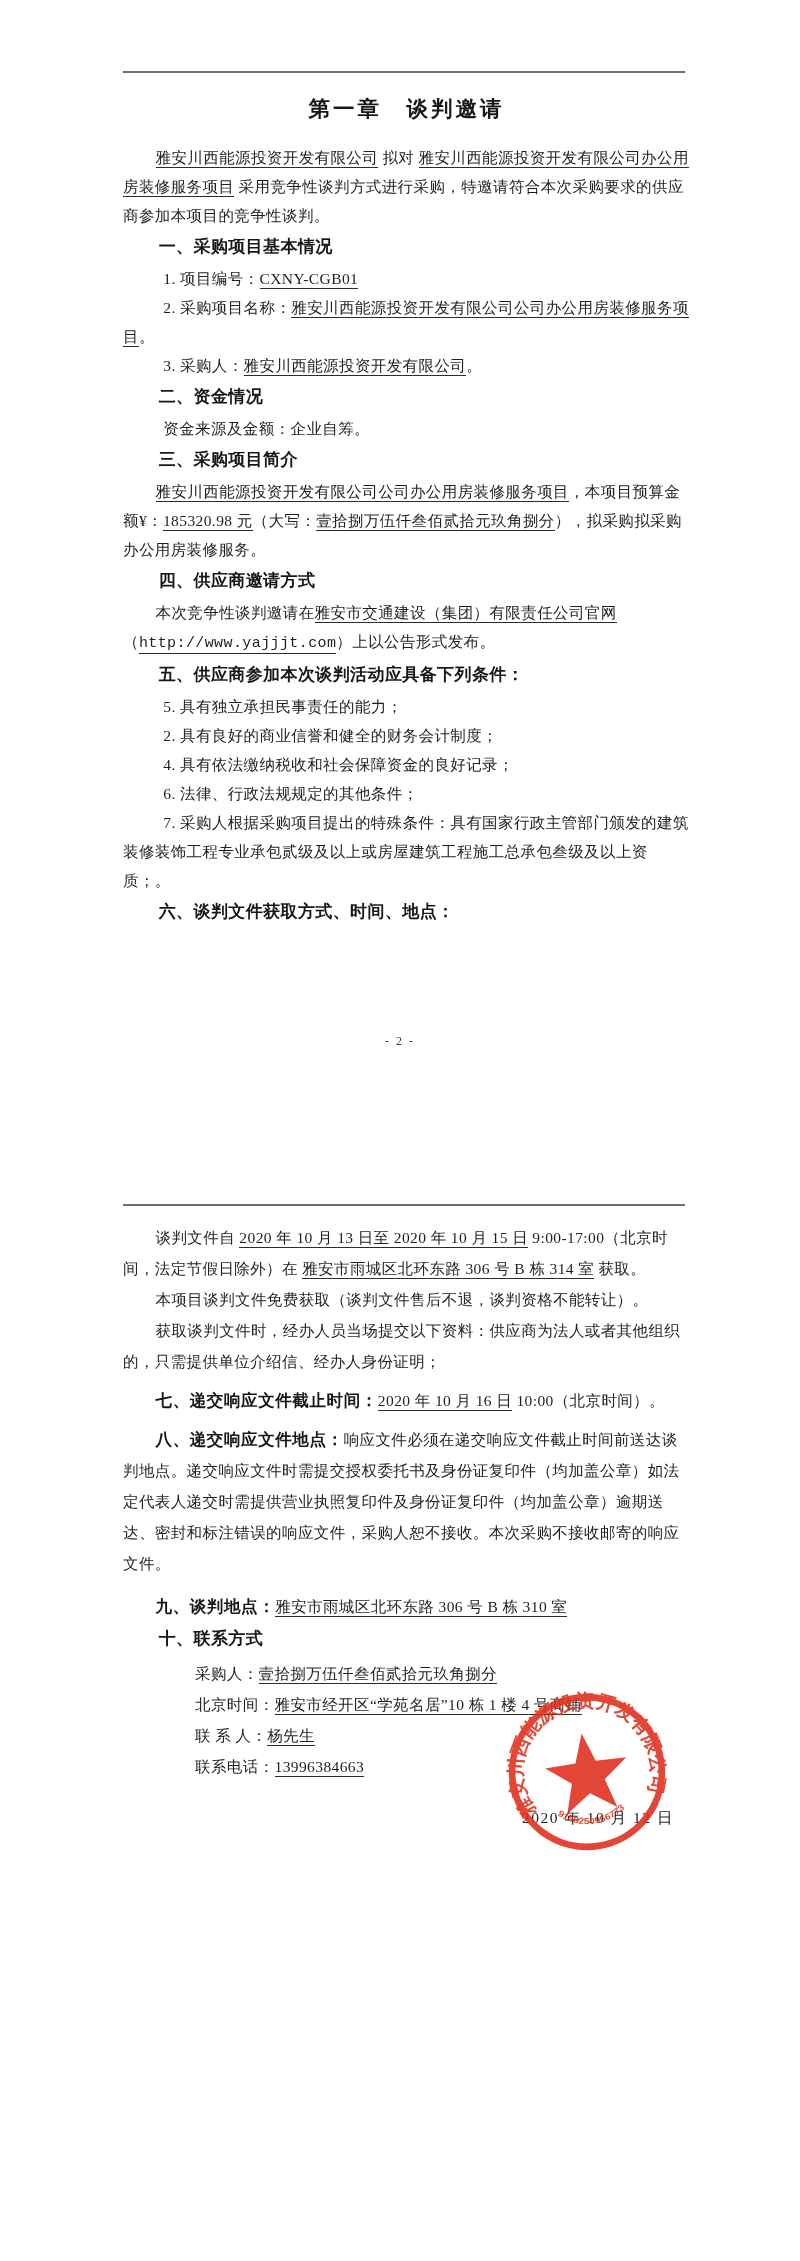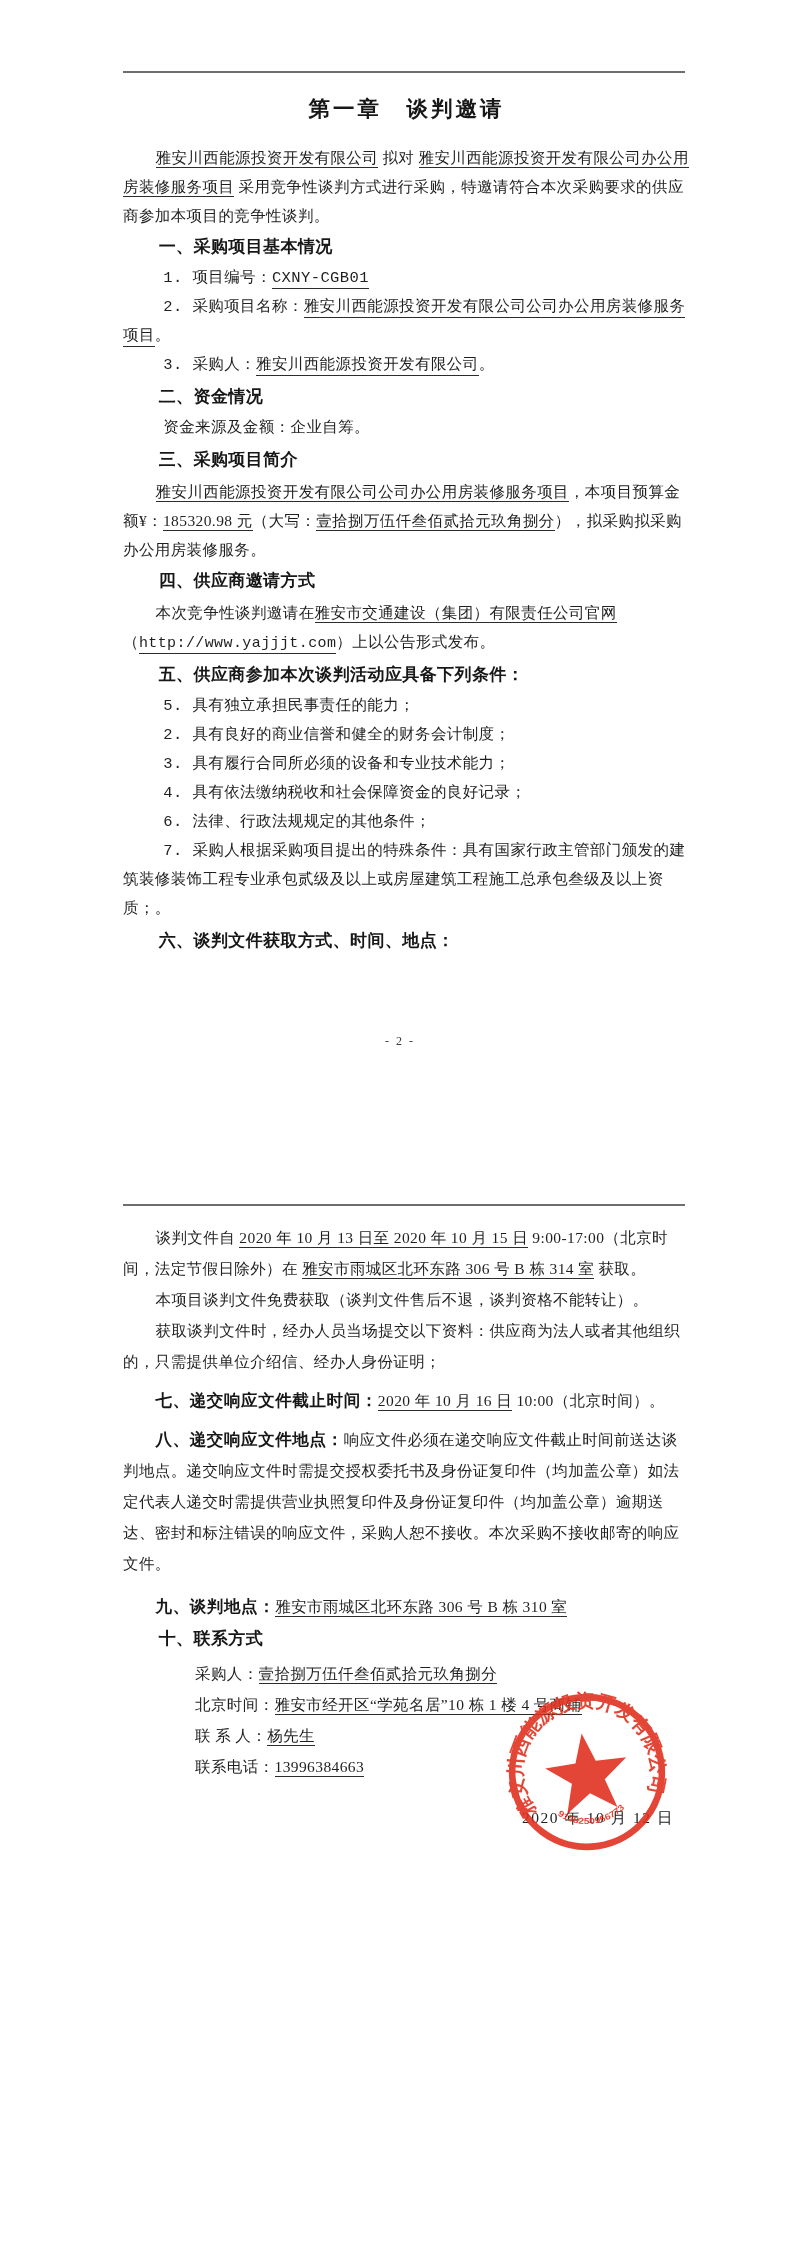--- a/index.html
+++ b/index.html
@@ -28,21 +28,21 @@
   .h {
     font-family:"Liberation Sans",sans-serif; font-weight:bold;
     font-size:17px !important; line-height:34px !important;
     text-indent:2.1em; letter-spacing:1px; color:#171717; margin:0;
   }
   .inline-h {
     font-family:"Liberation Sans",sans-serif; font-weight:bold;
     font-size:16.5px; letter-spacing:0.6px; color:#171717;
   }
   .indent2  { text-indent:2.1em; }
-  .indent25 { text-indent:2.6em;font-family:Liberation Mono, monospace; }
+  .indent25 { text-indent:2.6em; }
   .u { border-bottom:1.2px solid #2c2c2c; padding-bottom:1px; }
   .mono { font-family:"Liberation Mono","DejaVu Sans Mono",monospace; font-size:15px; }
 
   .s7 { margin-top:8px !important; }
   .s9 { margin-top:12px !important; }
   .contact { margin-left:72px; margin-top:2px; }
   .contact p { line-height:28.5px; }
 
   .footer {
     position:absolute; left:0; width:800px; text-align:center;
@@ -87,21 +87,20 @@
 
     <p class="h">三、采购项目简介</p>
     <p class="indent2"><span class="u">雅安川西能源投资开发有限公司公司办公用房装修服务项目</span><span>，本项目预算金额¥：</span><span class="u">185320.98 元</span><span>（大写：</span><span class="u">壹拾捌万伍仟叁佰贰拾元玖角捌分</span><span>），拟采购拟采购办公用房装修服务。</span></p>
 
     <p class="h">四、供应商邀请方式</p>
     <p class="indent2"><span>本次竞争性谈判邀请在</span><span class="u">雅安市交通建设（集团）有限责任公司官网</span><span>（</span><span class="u mono">http://www.yajjjt.com</span><span>）上以公告形式发布。</span></p>
 
     <p class="h">五、供应商参加本次谈判活动应具备下列条件：</p>
     <p class="indent25">5. 具有独立承担民事责任的能力；</p>
     <p class="indent25">2. 具有良好的商业信誉和健全的财务会计制度；</p>
-    <p class="indent25">3. 具有履行合同所必须的设备和专业技术能力；</p>
     <p class="indent25">4. 具有依法缴纳税收和社会保障资金的良好记录；</p>
     <p class="indent25">6. 法律、行政法规规定的其他条件；</p>
     <p class="indent25">7. 采购人根据采购项目提出的特殊条件：具有国家行政主管部门颁发的建筑装修装饰工程专业承包贰级及以上或房屋建筑工程施工总承包叁级及以上资质；。</p>
 
     <p class="h">六、谈判文件获取方式、时间、地点：</p>
   </div>
 
   <div class="footer" id="footer-p2">- 2 -</div>
 
   <div class="rule" id="rule2"></div>

